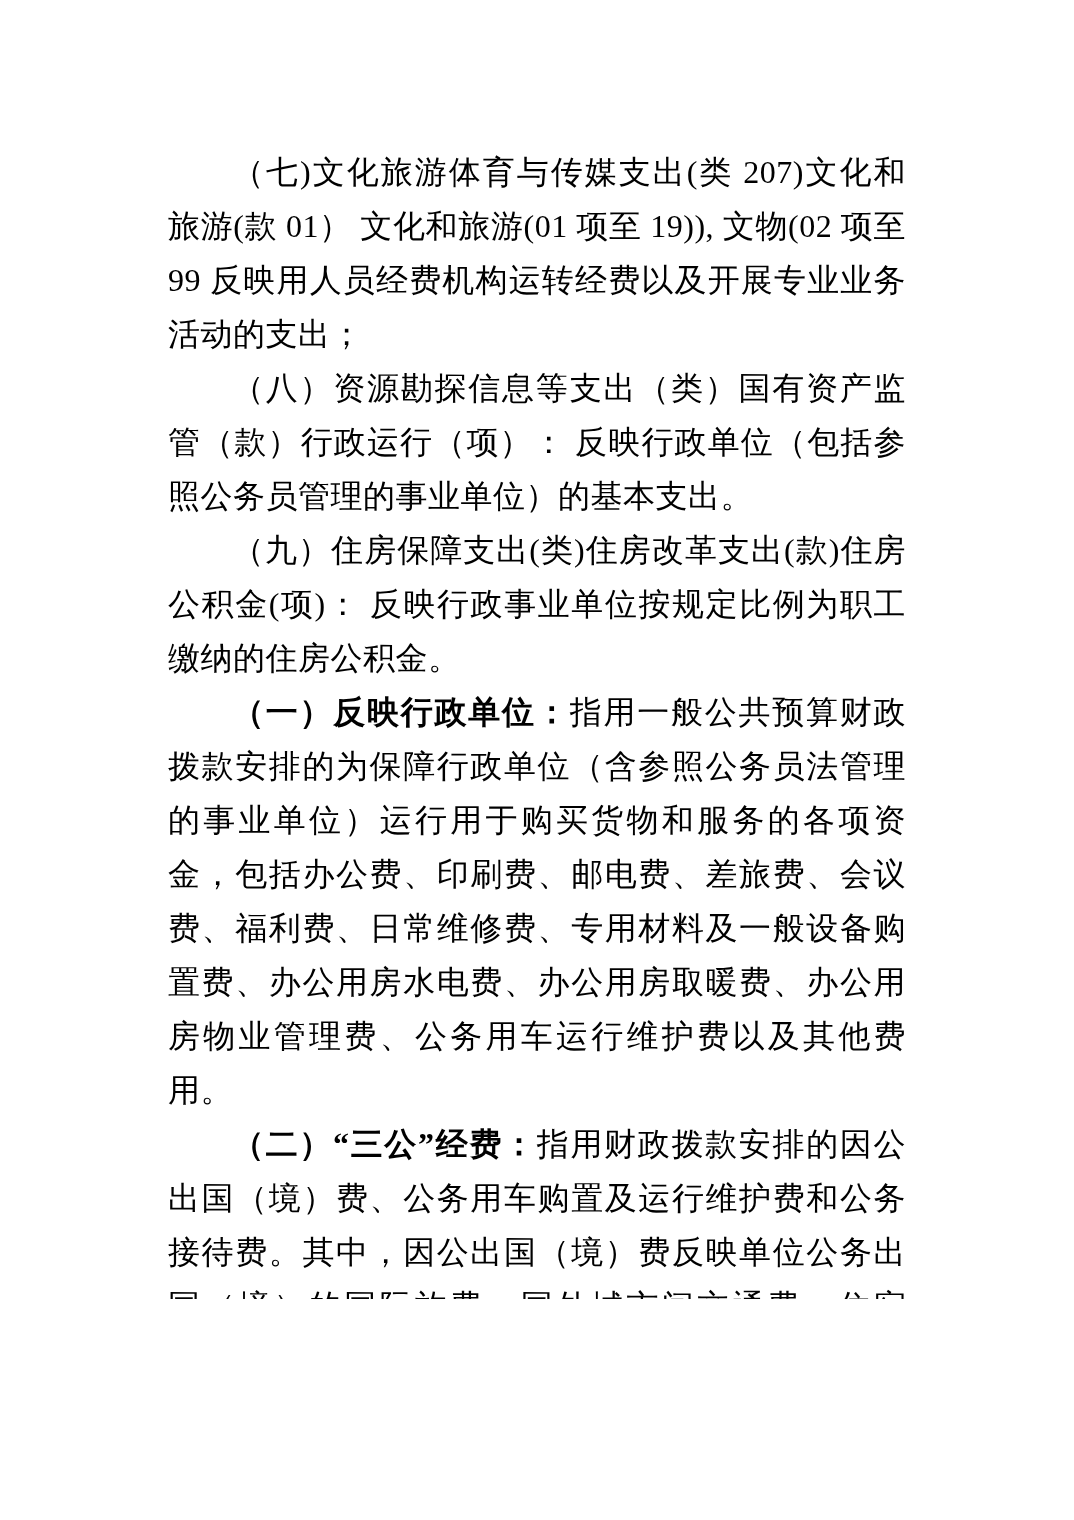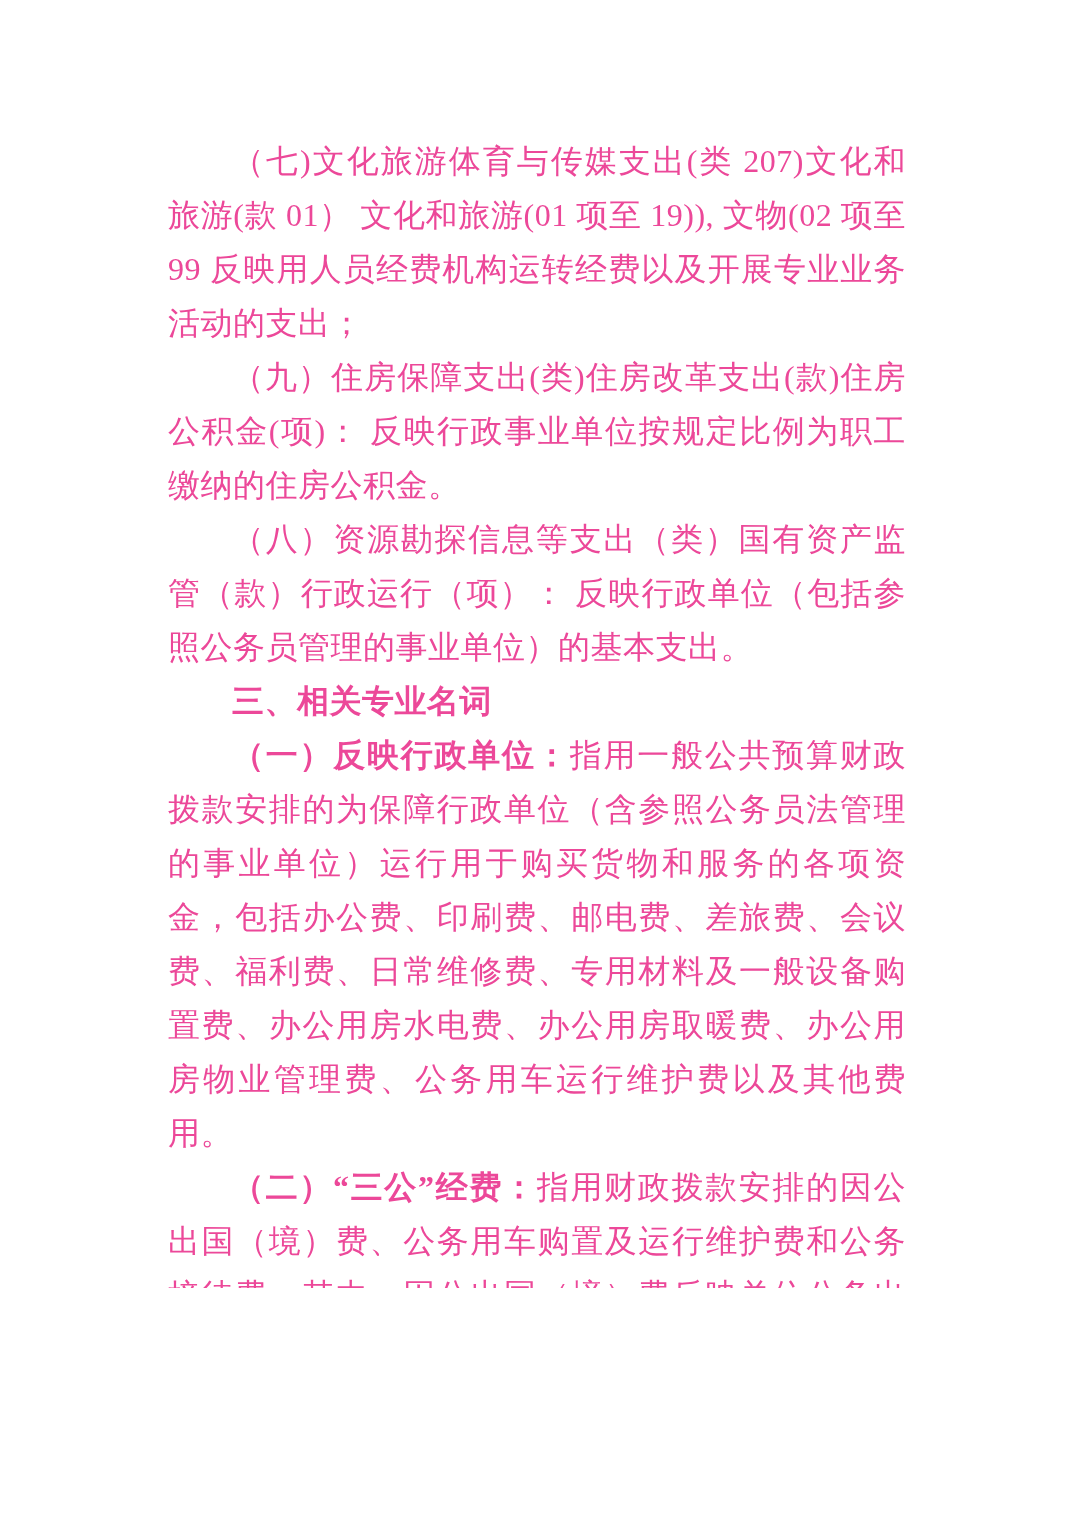--- a/index.html
+++ b/index.html
@@ -7,21 +7,22 @@
     padding: 0;
     background: #ffffff;
   }
   .page {
     position: relative;
     width: 1074px;
     height: 1288px;
     background: #ffffff;
     overflow: hidden;
     font-family: "Liberation Serif", "DejaVu Serif", serif;
-    color: #ec4899;
+    color: #000000;
+    margin-top: 11px;
   }
   .content {
     position: absolute;
     left: 168px;
     top: 134px;
     width: 738px;
     font-size: 32px;
     line-height: 54px;
     text-align: justify;
     letter-spacing: 0.5px;
@@ -41,24 +42,23 @@
   }
 </style>
 </head>
 <body>
 
 <div class="page">
   <div class="content">
 
     <p class="para">（七)文化旅游体育与传媒支出(类 207)文化和旅游(款 01） 文化和旅游(01 项至 19)), 文物(02 项至 99 反映用人员经费机构运转经费以及开展专业业务活动的支出；</p>
 
+    <p class="para">（八）资源勘探信息等支出（类）国有资产监管（款）行政运行（项）： 反映行政单位（包括参照公务员管理的事业单位）的基本支出。</p>
+
     <p class="para">（九）住房保障支出(类)住房改革支出(款)住房公积金(项)： 反映行政事业单位按规定比例为职工缴纳的住房公积金。</p>
 
-    <p class="para">（八）资源勘探信息等支出（类）国有资产监管（款）行政运行（项）： 反映行政单位（包括参照公务员管理的事业单位）的基本支出。</p>
-
-    <p class="section-heading">三、相关专业名词</p>
 
     <p class="para"><span class="term-label">（一）反映行政单位：</span><span>指用一般公共预算财政拨款安排的为保障行政单位（含参照公务员法管理的事业单位）运行用于购买货物和服务的各项资金，包括办公费、印刷费、邮电费、差旅费、会议费、福利费、日常维修费、专用材料及一般设备购置费、办公用房水电费、办公用房取暖费、办公用房物业管理费、公务用车运行维护费以及其他费用。</span></p>
 
     <p class="para"><span class="term-label">（二）“三公”经费：</span><span>指用财政拨款安排的因公出国（境）费、公务用车购置及运行维护费和公务接待费。其中，因公出国（境）费反映单位公务出国（境）的国际旅费、国外城市间交通费、住宿费、伙食费、培训费、公杂费等支出；公务用车购置及运行维护费反映单位公务用车车辆购置支出（含车辆购置税、牌照费），按规定保留的公务用车燃料费、维修费、过桥过路费、保险费、安全奖励费用等支出；公务</span></p>
 
   </div>
 </div>
 
 </body></html>

